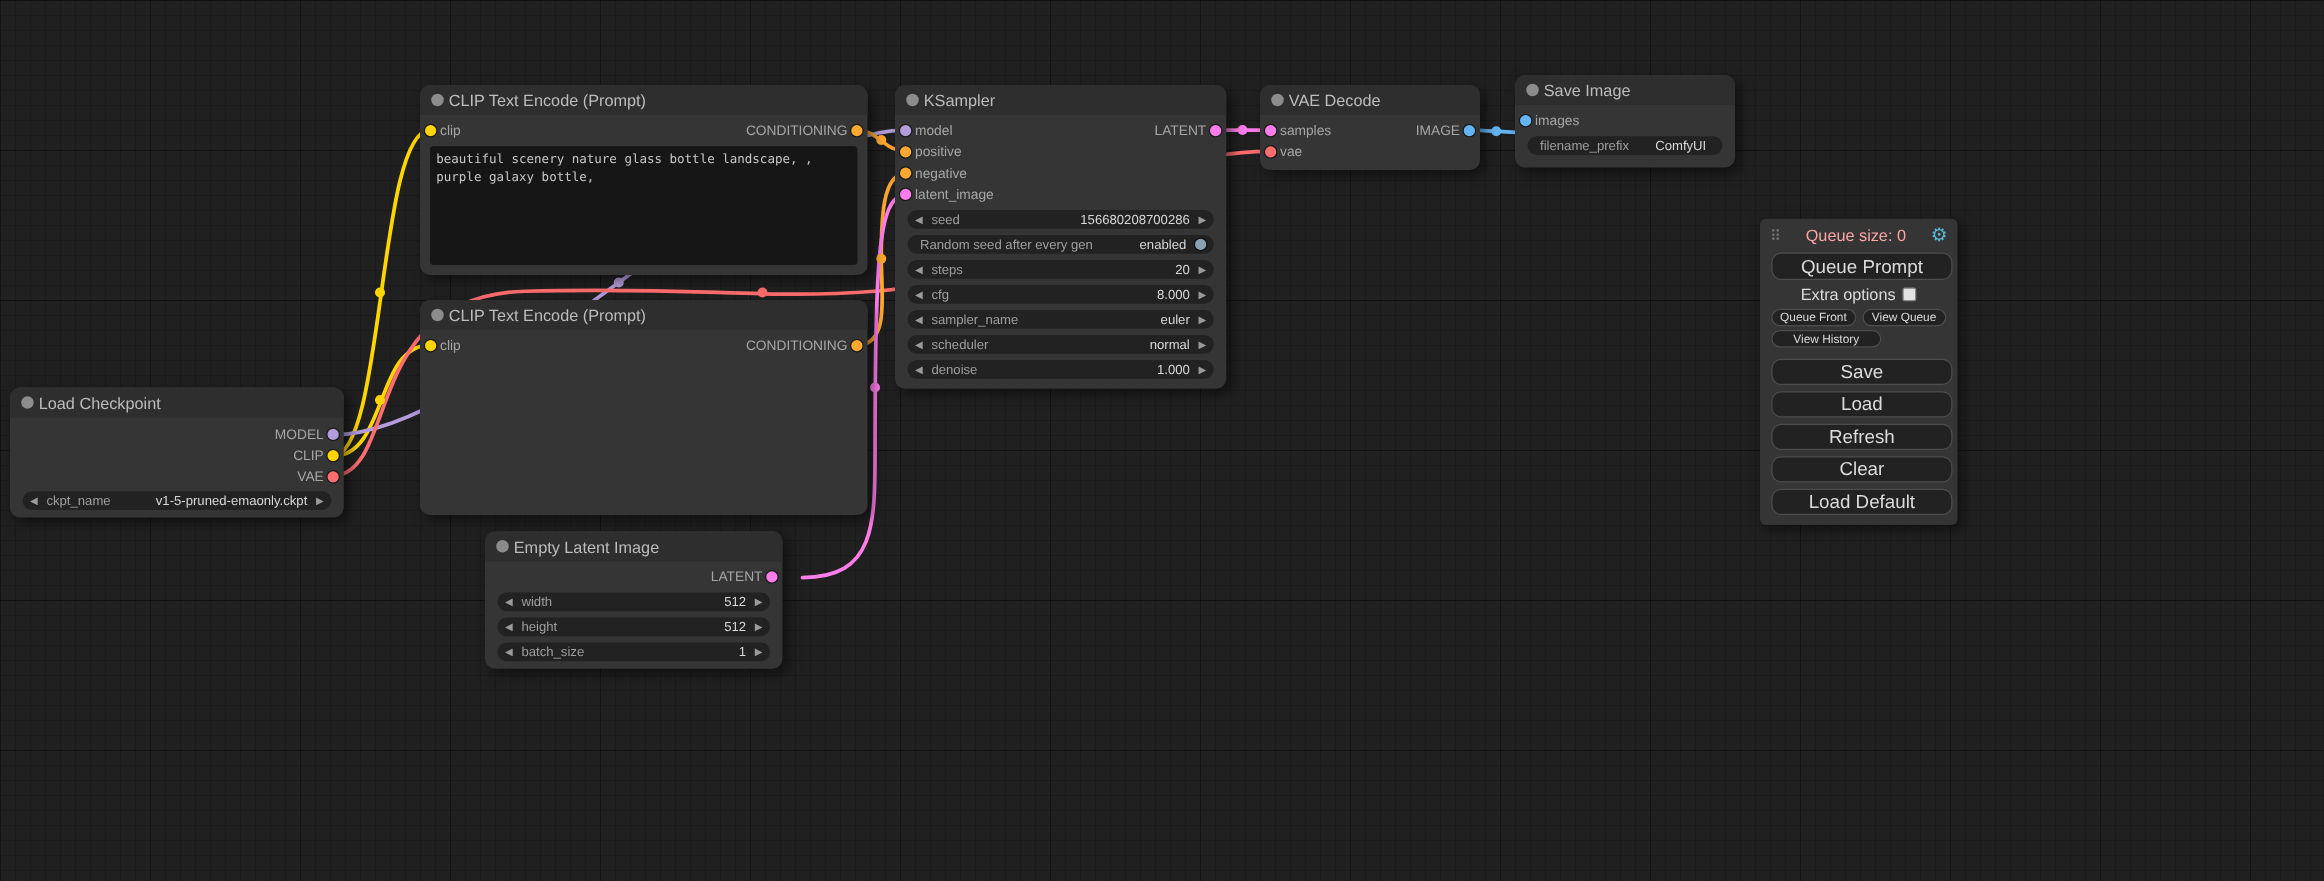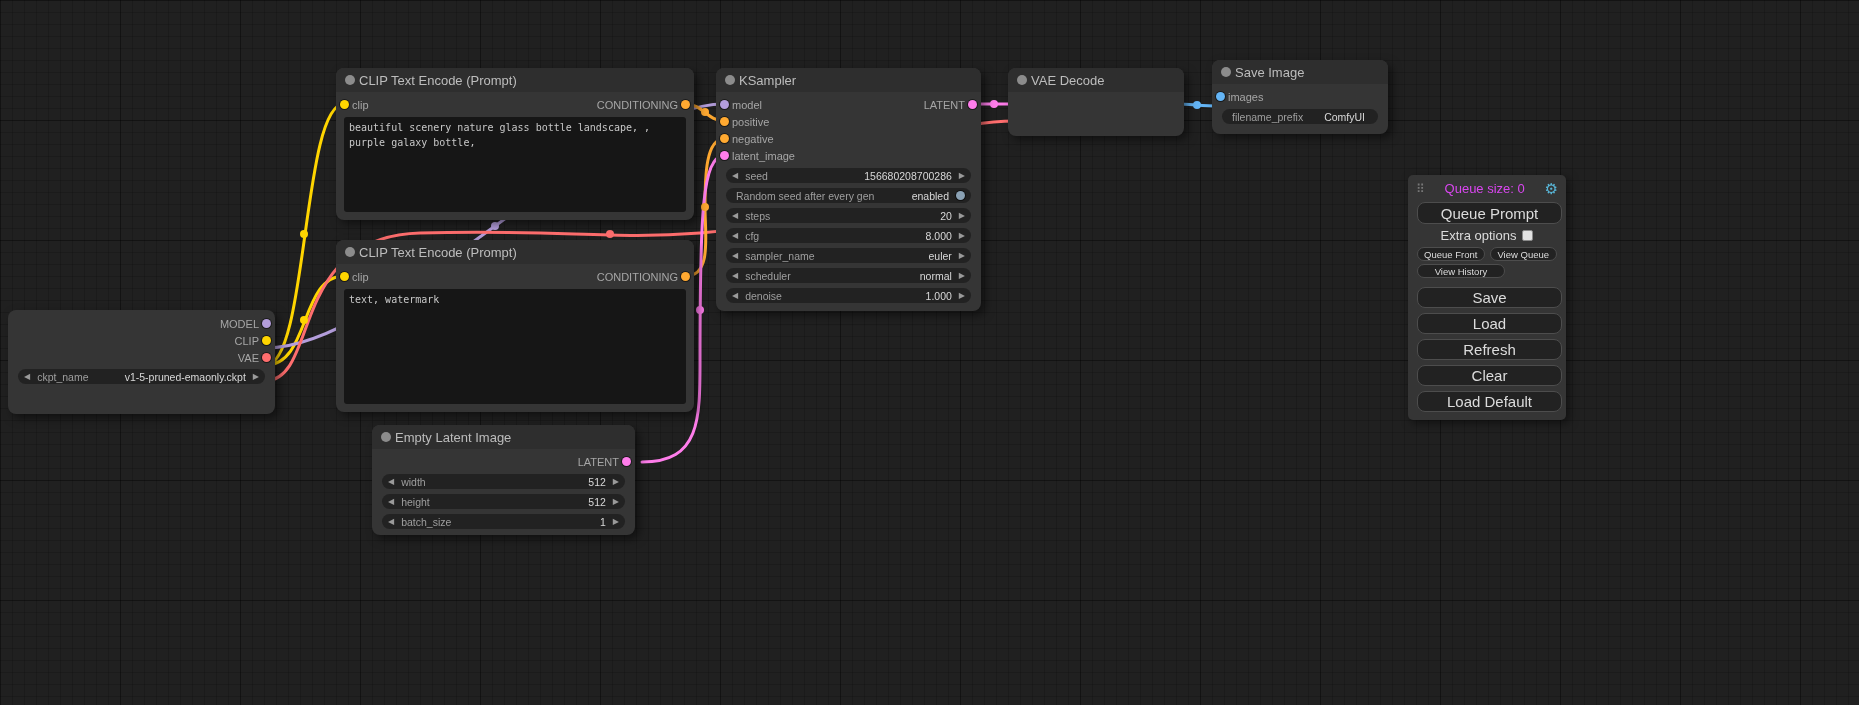--- a/index.html
+++ b/index.html
@@ -72,21 +72,21 @@
   #prompt-neg { height: 115px; }
 
   
   #menu {
     position: absolute; left: 1408px; top: 175px; width: 158px; height: 245px;
     background: #353535; border-radius: 5px; z-index: 3;
     box-shadow: 3px 3px 10px rgba(0,0,0,.5); padding-bottom: 6px;
   }
   .menu-header { display: flex; align-items: center; padding: 6px 8px 3px; }
   .drag-handle { color: #777; font-size: 12px; cursor: grab; }
-  .queue-size { flex: 1; text-align: center; font-size: 13px; color: #d946ef; }
+  .queue-size { flex: 1; text-align: center; font-size: 13px; color: #fca5a5; }
   .gear { font-size: 15px; cursor: pointer; line-height: 1; }
   .btn {
     display: block; background: #222; border: 1px solid #4d4d4d; border-radius: 8px;
     color: #dcdcdc; font-family: "Liberation Sans", sans-serif; cursor: pointer;
   }
   .btn.big { width: 145px; height: 22px; margin: 3px 9px 4px; font-size: 15px; }
   .btn.action { margin: 5px 9px 0; height: 21px; }
   .btn.action.first { margin-top: 9px; }
   .extra-row { display: flex; align-items: center; justify-content: center; gap: 6px; margin: 3px 0 4px; font-size: 13px; color: #dcdcdc; }
   .checkbox { width: 11px; height: 11px; background: #e3e3e3; border: 1px solid #8a8a8a; border-radius: 2px; cursor: pointer; }
@@ -116,20 +116,24 @@
     <circle cx="495" cy="226" r="4" style="fill: rgb(179, 157, 219);"></circle>
     <circle cx="610" cy="234" r="4" style="fill: rgb(255, 110, 110);"></circle>
     <circle cx="705" cy="112" r="4" style="fill: rgb(255, 169, 49);"></circle>
     <circle cx="705" cy="207" r="4" style="fill: rgb(255, 169, 49);"></circle>
     <circle cx="700" cy="310" r="4" style="fill: rgb(255, 125, 235);"></circle>
     <circle cx="994" cy="104" r="4" style="fill: rgb(255, 125, 235);"></circle>
     <circle cx="1197" cy="105" r="4" style="fill: rgb(100, 181, 246);"></circle>
   </svg>
 
   <div class="node" style="left:8px; top:310px; width:267px; height:104px;">
+    <div class="titlebar">
+      <span class="collapse-dot"></span>
+      <span class="title-text">Load Checkpoint</span>
+    </div>
     <div class="slots" style="padding-top:5px;">
       <div class="srow">
         <span class="slabel out">MODEL</span>
         <span class="port outp" style="background-color: rgb(179, 157, 219);"></span>
       </div>
       <div class="srow">
         <span class="slabel out">CLIP</span>
         <span class="port outp" style="background-color: rgb(255, 213, 0);"></span>
       </div>
       <div class="srow">
@@ -169,24 +173,23 @@
       <span class="title-text">CLIP Text Encode (Prompt)</span>
     </div>
     <div class="slots">
       <div class="srow">
         <span class="port in" style="background-color: rgb(255, 213, 0);"></span>
         <span class="slabel">clip</span>
         <span class="slabel out">CONDITIONING</span>
         <span class="port outp" style="background-color: rgb(255, 169, 49);"></span>
       </div>
     </div>
-    <div class="prompt-text" id="prompt-neg">text, watermark</div>
-  </div>
-
-  <div class="node" style="left:372px; top:425px; width:263px; height:110px;">
+  </div>
+
+  <div class="node" style="left:388px; top:425px; width:238px; height:110px;">
     <div class="titlebar">
       <span class="collapse-dot"></span>
       <span class="title-text">Empty Latent Image</span>
     </div>
     <div class="slots">
       <div class="srow">
         <span class="slabel out">LATENT</span>
         <span class="port outp" style="background-color: rgb(255, 125, 235);"></span>
       </div>
     </div>
@@ -279,20 +282,32 @@
         <span class="wval">1.000</span>
         <span class="warrow">▶</span>
       </div>
     </div>
   </div>
 
   <div class="node" style="left:1008px; top:68px; width:176px; height:68px;">
     <div class="titlebar">
       <span class="collapse-dot"></span>
       <span class="title-text">VAE Decode</span>
+    </div>
+    <div class="slots">
+      <div class="srow">
+        <span class="port in" style="background-color: rgb(255, 125, 235);"></span>
+        <span class="slabel">samples</span>
+        <span class="slabel out">IMAGE</span>
+        <span class="port outp" style="background-color: rgb(100, 181, 246);"></span>
+      </div>
+      <div class="srow">
+        <span class="port in" style="background-color: rgb(255, 110, 110);"></span>
+        <span class="slabel">vae</span>
+      </div>
     </div>
   </div>
 
   <div class="node" style="left:1212px; top:60px; width:176px; height:74px;">
     <div class="titlebar">
       <span class="collapse-dot"></span>
       <span class="title-text">Save Image</span>
     </div>
     <div class="slots">
       <div class="srow">

